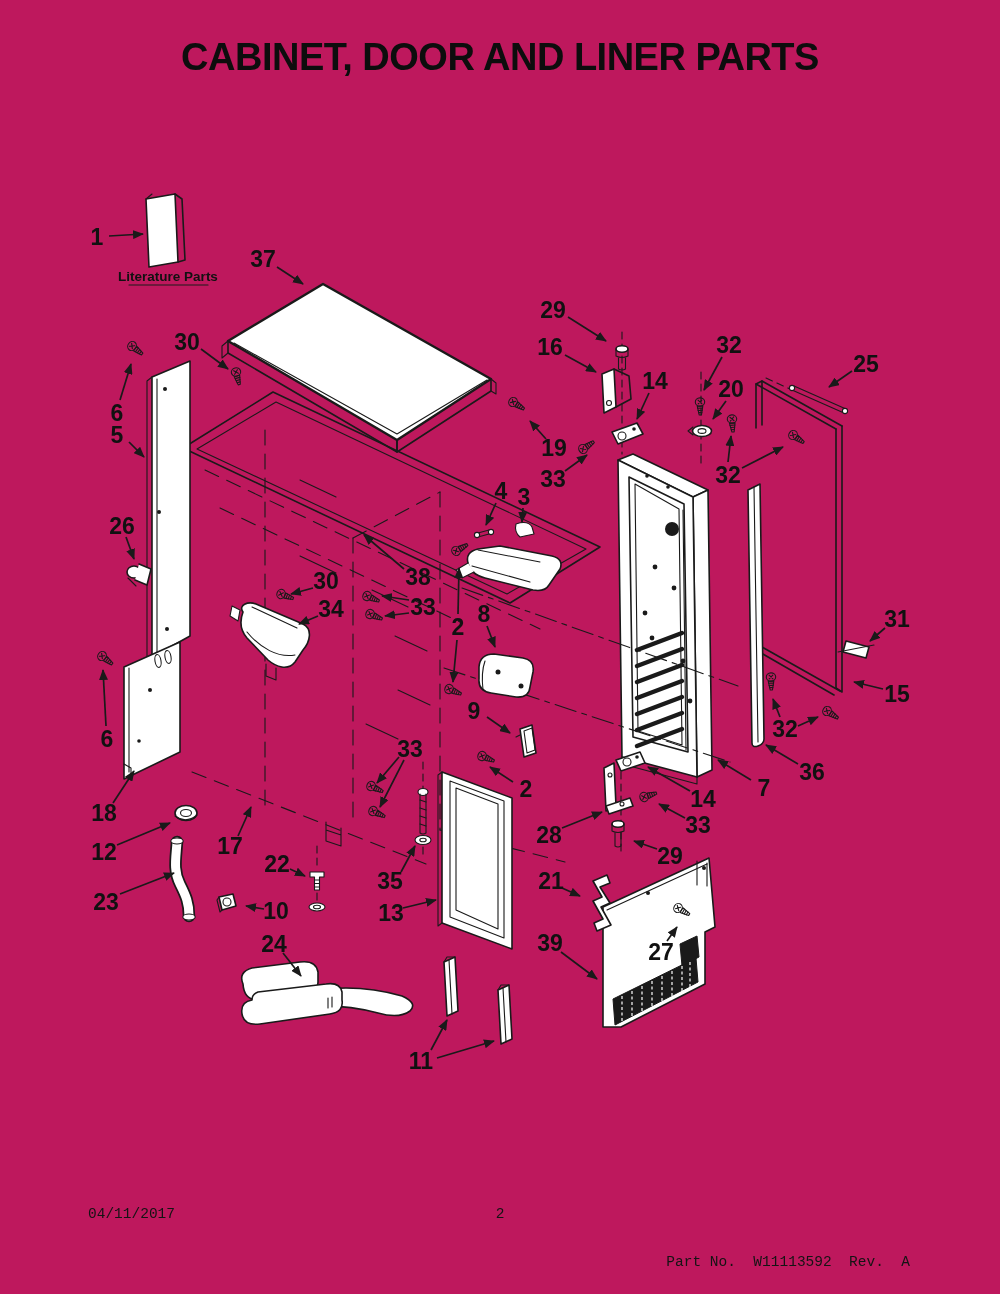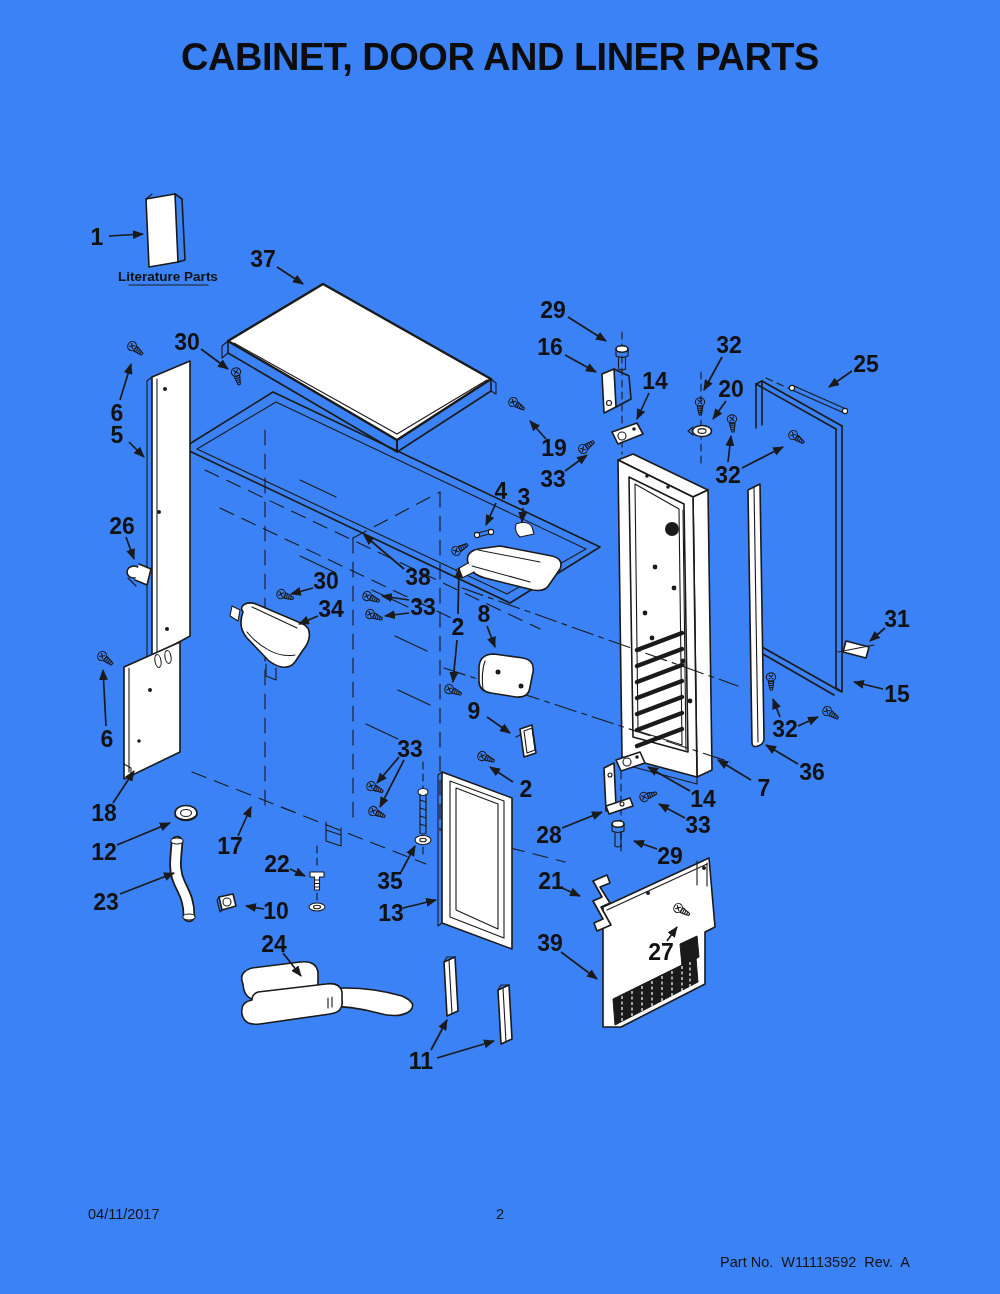--- a/index.html
+++ b/index.html
@@ -1,21 +1,21 @@
 <!DOCTYPE html>
 <html><head>
 <meta charset="utf-8">
 <style>
   html,body{margin:0;padding:0;background:#e8e8e8;}
-  .page{position:relative;width:1000px;height:1294px;background:#3b82f6;margin:0 auto;
+  .page{position:relative;width:1000px;height:1294px;background:#be185d;margin:0 auto;
         font-family:"Liberation Sans",sans-serif;color:#111;overflow:hidden;}
   .title{position:absolute;top:36px;left:0;right:0;margin:0;text-align:center;
          font-size:38px;font-weight:bold;letter-spacing:-0.5px;color:#0d0d0d;}
   svg.diagram{position:absolute;left:0;top:0;width:1000px;height:1294px;}
-  .footer{position:absolute;left:0;right:0;top:1206px;height:20px;font-size:14.5px;color:#141414;}
+  .footer{position:absolute;left:0;right:0;top:1206px;height:20px;font-size:14.5px;color:#141414;font-family:Liberation Mono, monospace;}
   .footer .date{position:absolute;left:88px;white-space:pre;}
   .footer .page-num{position:absolute;left:0;right:0;text-align:center;}
   .footer .part-info{position:absolute;right:90px;white-space:pre;margin-top:48px;}
   
   .ln{stroke:#1a1a1a;stroke-width:1.6;fill:none;stroke-linecap:round;stroke-linejoin:round;}
   .lnw{stroke:#1a1a1a;stroke-width:1.6;fill:#ffffff;stroke-linecap:round;stroke-linejoin:round;}
   .thin{stroke-width:1.1;}
   .thick{stroke-width:2.4;}
   .dot{fill:#1a1a1a;stroke:none;}
   .dark{fill:#1a1a1a;stroke:#1a1a1a;}

